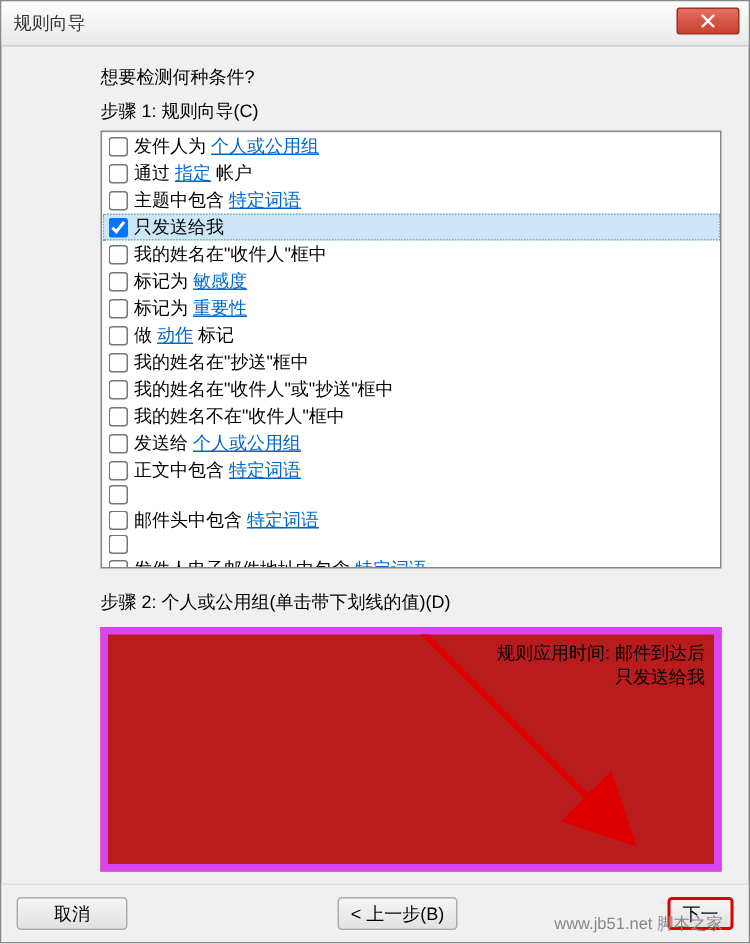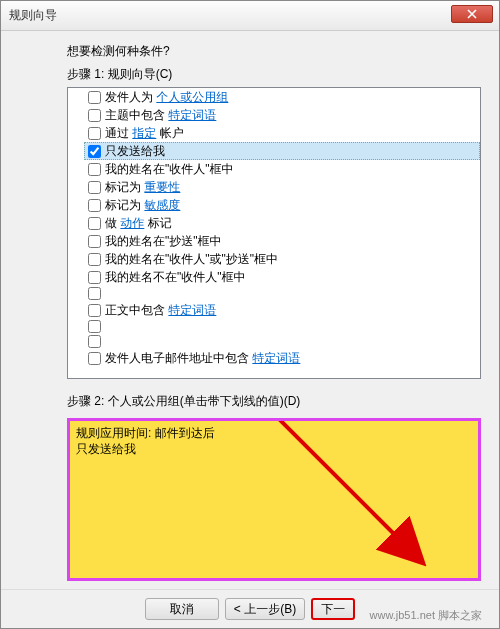--- a/index.html
+++ b/index.html
@@ -5,27 +5,27 @@
 * { box-sizing: border-box; margin: 0; padding: 0; }
 body { font-family: "Microsoft YaHei", "SimSun", sans-serif; font-size: 12px; background: #fff; }
 .window { width: 500px; height: 629px; border: 1px solid #888; background: #f0f0f0; display: flex; flex-direction: column; }
 .titlebar { height: 30px; background: linear-gradient(to bottom, #fdfdfd, #e9e9e9); border-bottom: 1px solid #ccc; display: flex; align-items: center; padding: 0 8px; position: relative; }
 .titlebar .title { color: #333; font-size: 12px; }
 .close-btn { position: absolute; right: 6px; top: 4px; width: 42px; height: 18px; background: linear-gradient(to bottom, #e46e64, #c8412e); border: 1px solid #a03020; border-radius: 2px; color: #fff; display: flex; align-items: center; justify-content: center; cursor: pointer; }
 .close-btn svg { width: 10px; height: 10px; }
 .content { flex: 1; padding: 12px 18px 8px 18px; display: flex; flex-direction: column; margin-left: 48px; }
 .question { margin-bottom: 6px; font-size: 12px; }
 .step-label { margin-bottom: 4px; font-size: 12px; }
-.listbox { border: 1px solid #828790; background: #fff; height: 292px; overflow-y: auto; padding-left: 16px; }
+.listbox { border: 1px solid #828790; background: #fff; height: 292px; overflow-y: auto; }
 .row { display: flex; align-items: center; padding: 1px 4px; font-size: 12px; line-height: 16px; white-space: nowrap; }
 .row.selected { background: #cde6f7; border: 1px dotted #7aa; padding: 0 3px; }
 .row input[type=checkbox] { margin-right: 4px; width: 13px; height: 13px; }
 .row a { color: #0066cc; text-decoration: underline; cursor: pointer; }
-.desc-box { border: 3px solid #d946ef; background: #fde047; flex: 1; margin-top: 4px; padding: 4px 6px; font-size: 12px; line-height: 16px; position: relative; overflow: hidden; }
-.buttons { padding: 8px 10px; display: flex; justify-content: center; gap: 6px; border-top: 1px solid #ddd; background: #f0f0f0; }
+.desc-box { border: 5px solid #d946ef; background: #b91c1c; flex: 1; margin-top: 4px; padding: 4px 6px; font-size: 12px; line-height: 16px; position: relative; overflow: hidden; text-align: right; }
+.buttons { padding: 8px 10px; display: flex; justify-content: space-between; gap: 6px; border-top: 1px solid #ddd; background: #f0f0f0; }
 .btn { min-width: 74px; height: 22px; border: 1px solid #acacac; background: linear-gradient(to bottom, #f5f5f5, #e1e1e1); border-radius: 3px; font-size: 12px; cursor: pointer; padding: 0 8px; }
 .btn.next { min-width: 30px; border: 2px solid #d00; font-family: Liberation Mono, monospace; }
 .arrow { position: absolute; width: 240px; height: 240px; pointer-events: none; right: 30px; bottom: -10px; }
 .watermark { position: absolute; right: 18px; bottom: 6px; color: #888; font-size: 11px; }
 </style>
 </head>
 <body>
 
 <div class="window">
   <div class="titlebar">
@@ -41,67 +41,72 @@
     <div class="question">想要检测何种条件?</div>
     <div class="step-label">步骤 1: 规则向导(C)</div>
 
     <div class="listbox" id="conditions-list">
         <div class="row">
           <input type="checkbox" style="">
           <span>发件人为 <a>个人或公用组</a></span>
         </div>
         <div class="row">
           <input type="checkbox" style="">
-          <span>主题中包含 <a>特定词语</a></span>
+          <span>通过 <a>指定</a> 帐户</span>
         </div>
         <div class="row">
           <input type="checkbox" style="">
-          <span>通过 <a>指定</a> 帐户</span>
+          <span>主题中包含 <a>特定词语</a></span>
         </div>
         <div class="row selected">
           <input type="checkbox" checked="" style="">
           <span>只发送给我</span>
         </div>
         <div class="row">
           <input type="checkbox" style="">
           <span>我的姓名在"收件人"框中</span>
         </div>
         <div class="row">
           <input type="checkbox" style="">
-          <span>标记为 <a>重要性</a></span>
+          <span>标记为 <a>敏感度</a></span>
         </div>
         <div class="row">
           <input type="checkbox" style="">
-          <span>标记为 <a>敏感度</a></span>
+          <span>标记为 <a>重要性</a></span>
         </div>
         <div class="row">
           <input type="checkbox" style="">
           <span>做 <a>动作</a> 标记</span>
         </div>
         <div class="row">
           <input type="checkbox" style="">
           <span>我的姓名在"抄送"框中</span>
         </div>
         <div class="row">
           <input type="checkbox" style="">
           <span>我的姓名在"收件人"或"抄送"框中</span>
         </div>
         <div class="row">
           <input type="checkbox" style="">
           <span>我的姓名不在"收件人"框中</span>
         </div>
         <div class="row">
           <input type="checkbox" style="">
+          <span>发送给 <a>个人或公用组</a></span>
         </div>
         <div class="row">
           <input type="checkbox" style="">
           <span>正文中包含 <a>特定词语</a></span>
         </div>
         <div class="row">
           <input type="checkbox" style="">
+        </div>
+        <div class="row">
+          <input type="checkbox" style="">
+          <span>邮件头中包含 <a>特定词语</a></span>
         </div>
         <div class="row">
           <input type="checkbox" style="">
         </div>
         <div class="row">
           <input type="checkbox" style="">
           <span>发件人电子邮件地址中包含 <a>特定词语</a></span>
         </div>
       </div>
 

